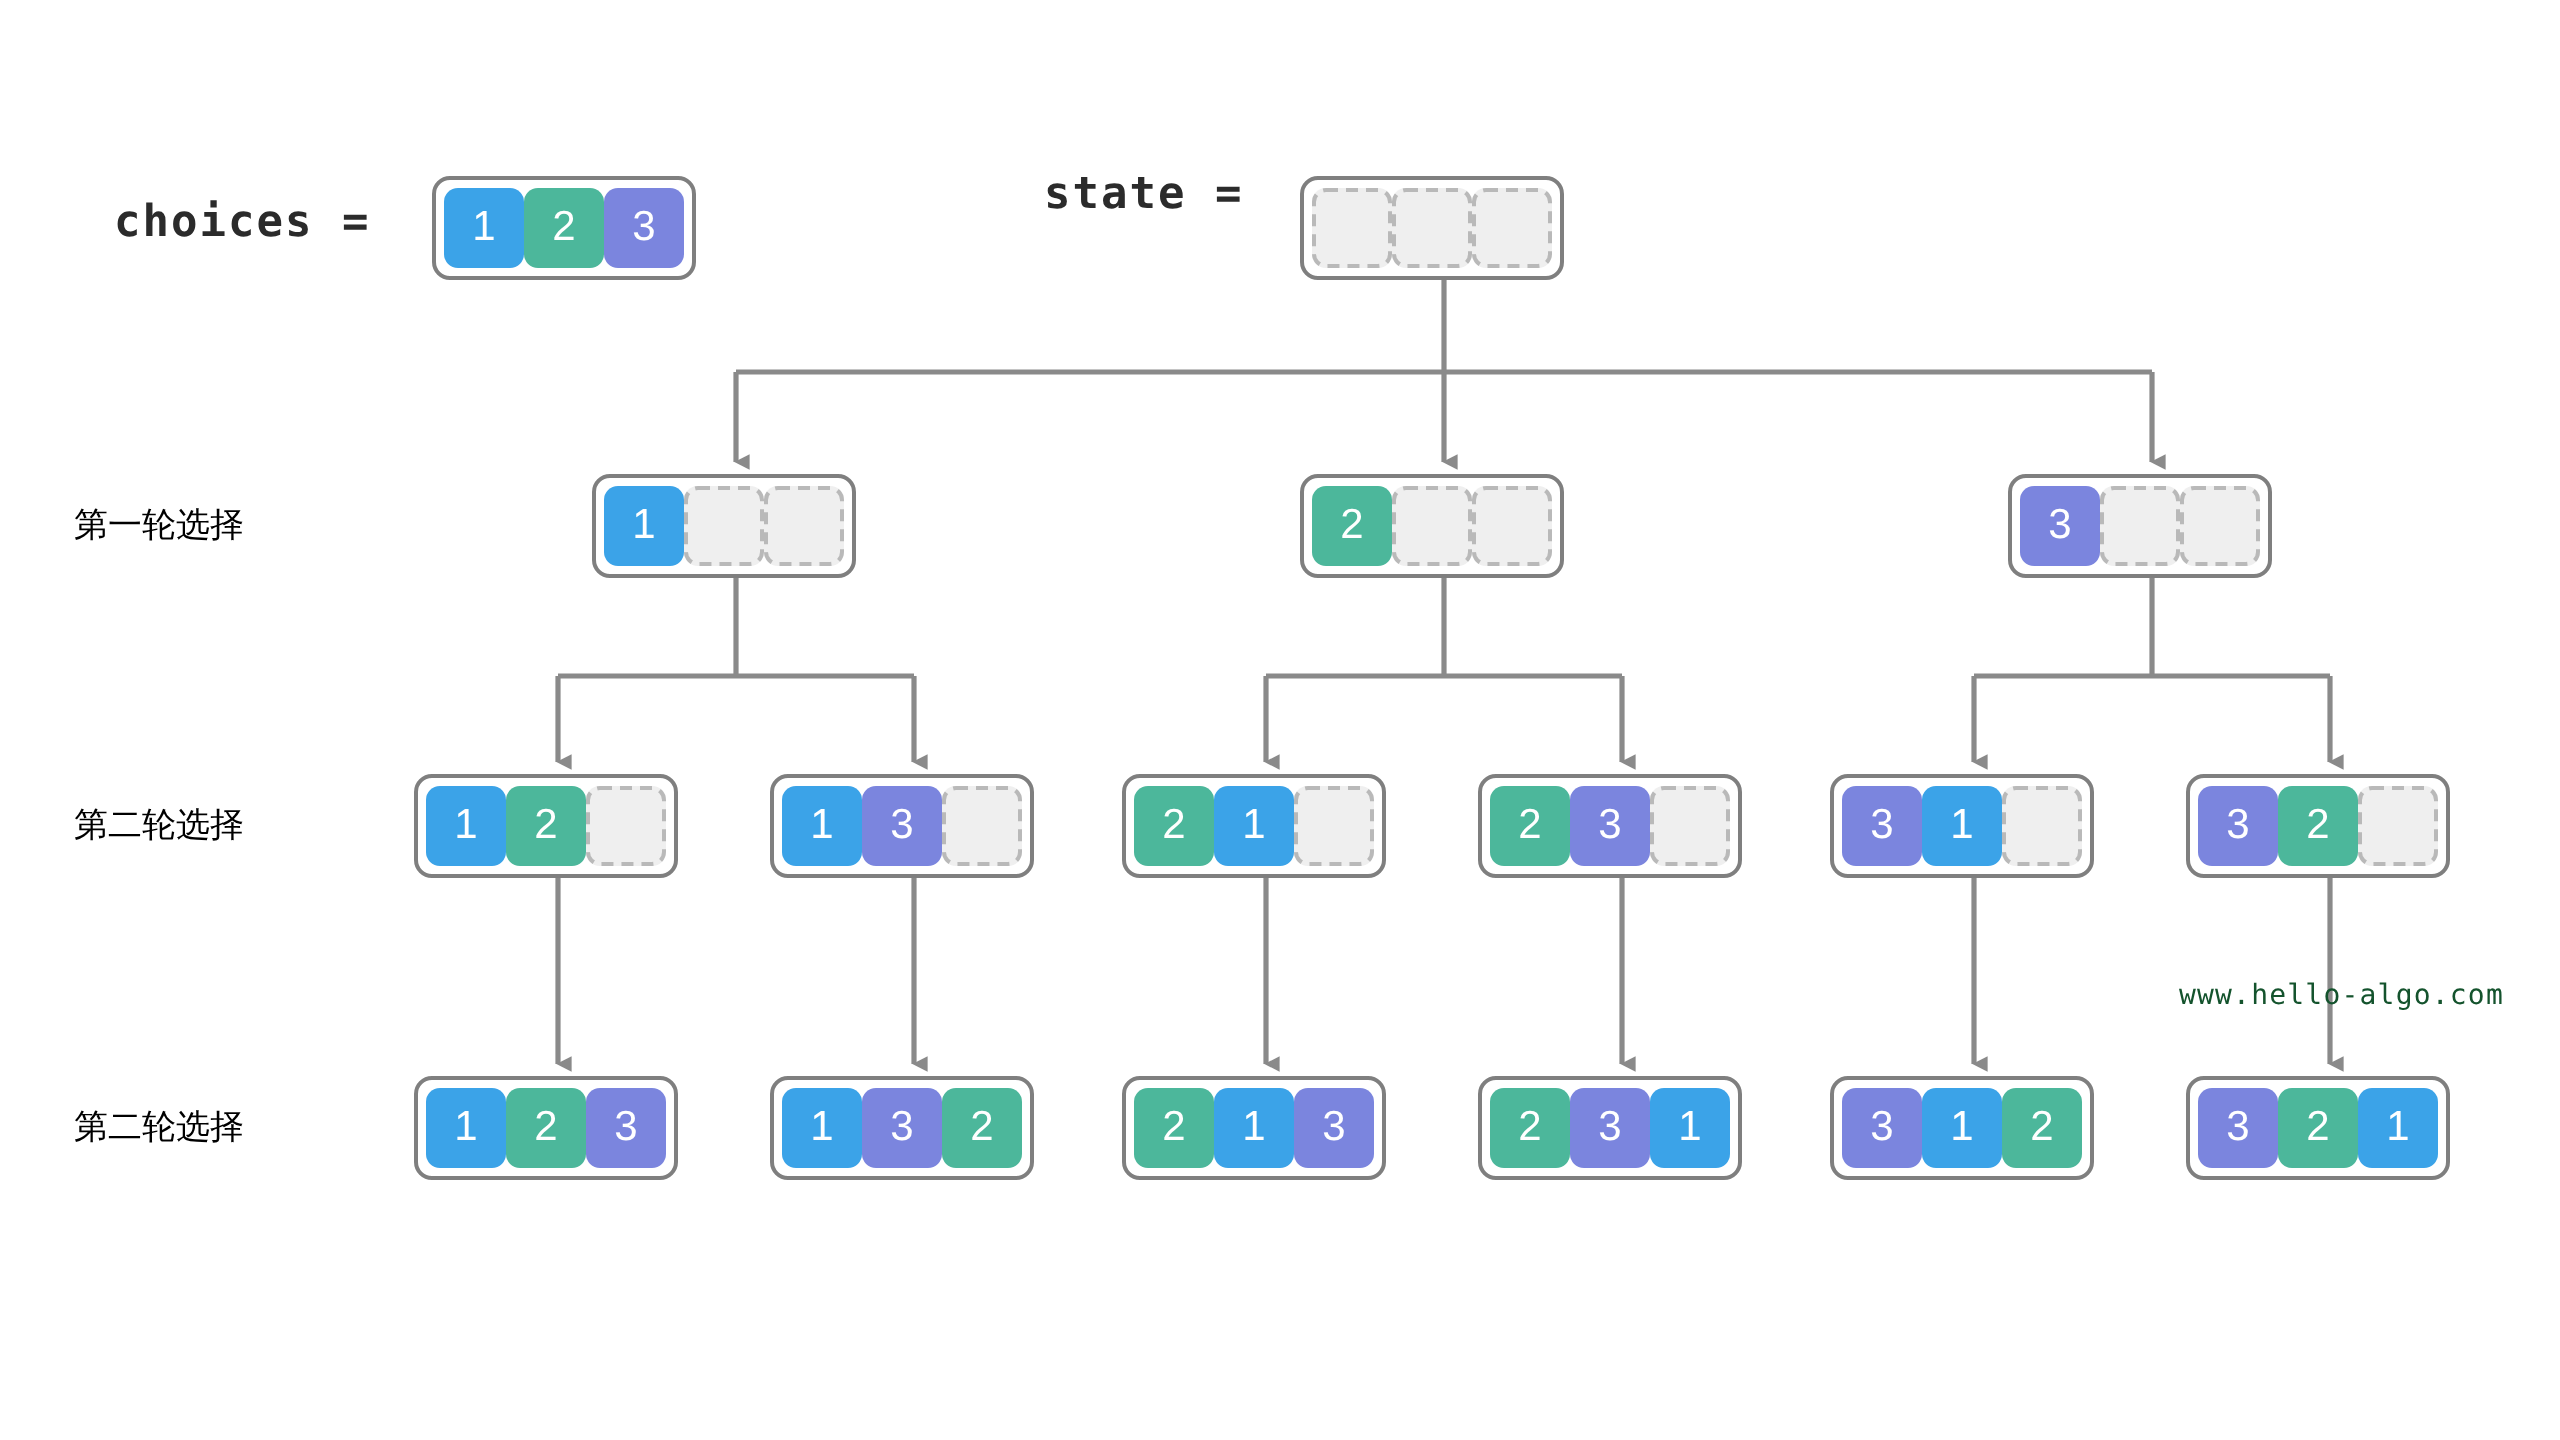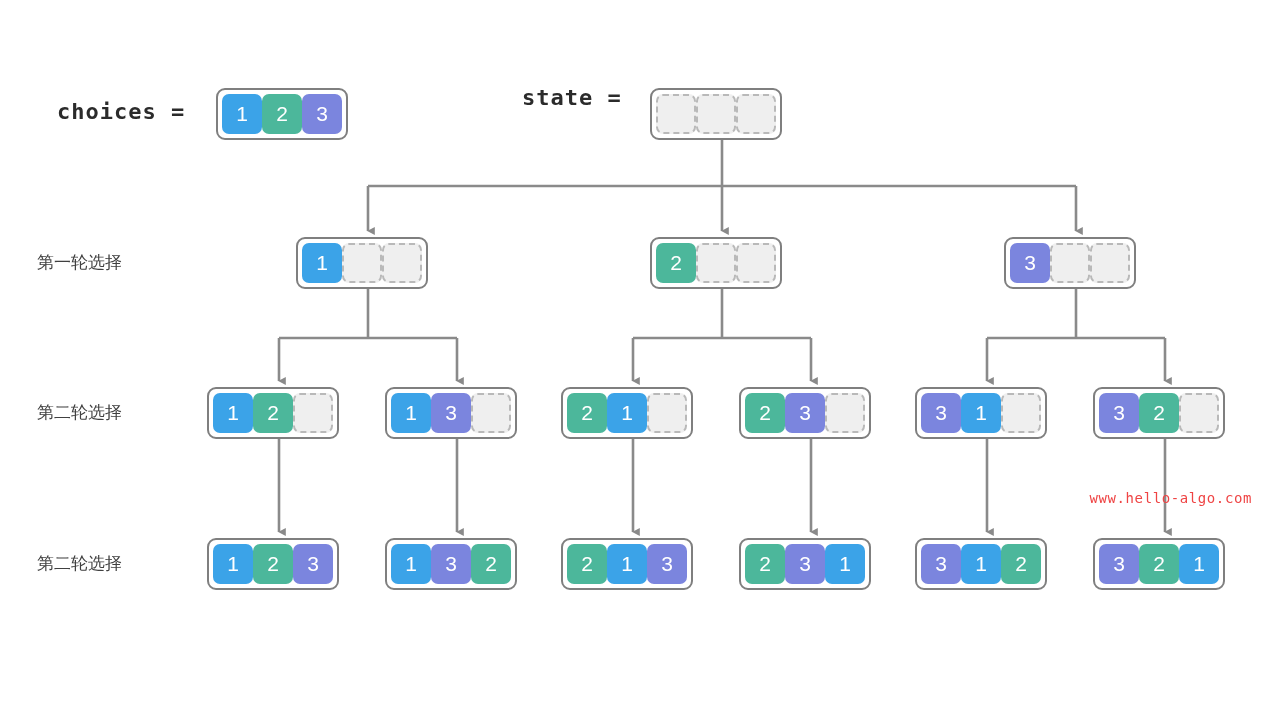--- a/index.html
+++ b/index.html
@@ -23,21 +23,21 @@
     font-size:22px;
     color:#2b2b2b;
     white-space:nowrap;
     letter-spacing:1px;
   }
 
   
   .row-caption{
     position:absolute;
     font-size:17px;
-    color:#404040;
+    color:#000000;
     white-space:nowrap;
     font-family:"Liberation Sans","DejaVu Sans",sans-serif;
   }
 
   
   .node{
     position:absolute;
     box-sizing:border-box;
     border:2.5px solid #7f7f7f;
     border-radius:9px;
@@ -64,21 +64,21 @@
   .cell.v1{background:#3ba3e8;}
   .cell.v2{background:#4cb79b;}
   .cell.v3{background:#7b85de;}
 
   
   .watermark{
     position:absolute;
     right:28px;bottom:18px;
     font-family:"DejaVu Sans Mono","Liberation Mono",monospace;
     font-size:14px;
-    color:#ef4444;
+    color:#14532d;
     letter-spacing:.6px;
   }
 </style>
 </head>
 <body>
 
 <div id="stage">
 
   <svg id="wires" viewBox="0 0 1280 720" xmlns="http://www.w3.org/2000/svg">
     <defs>

